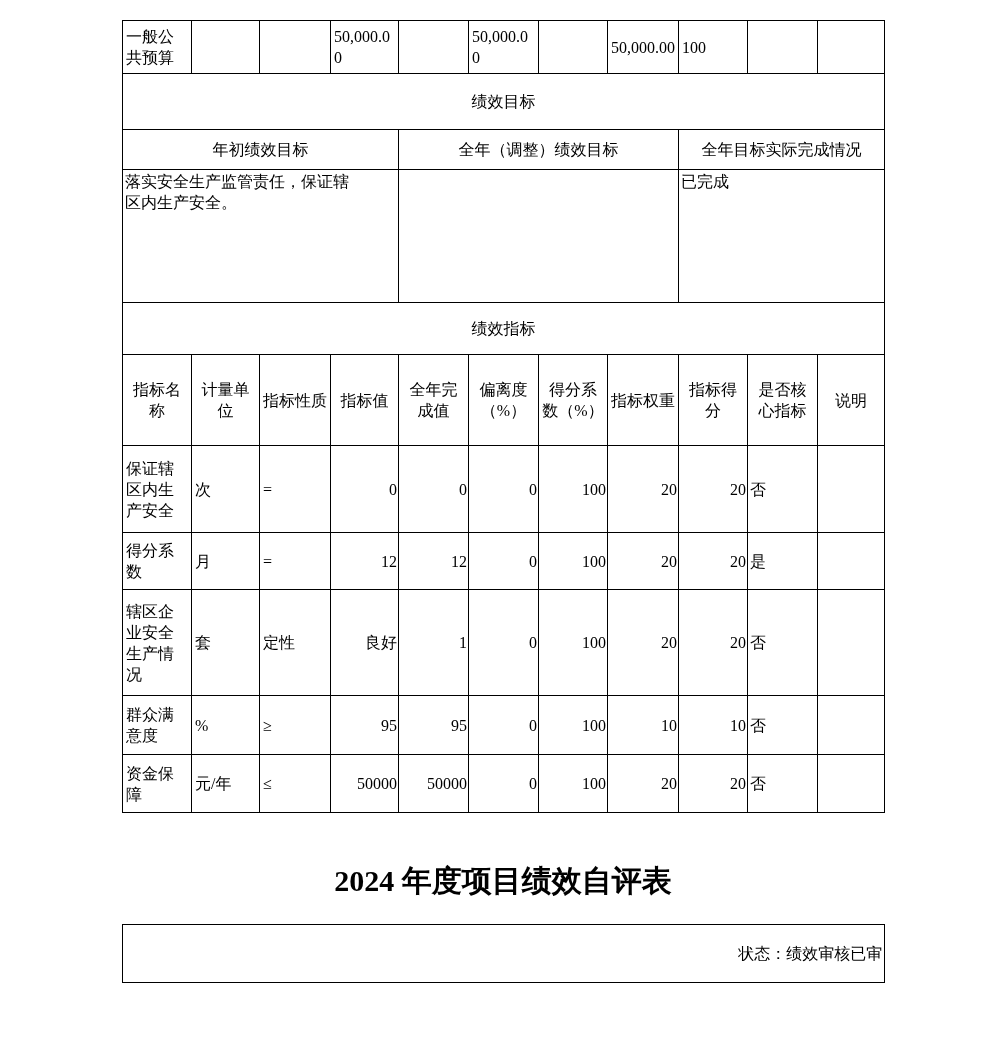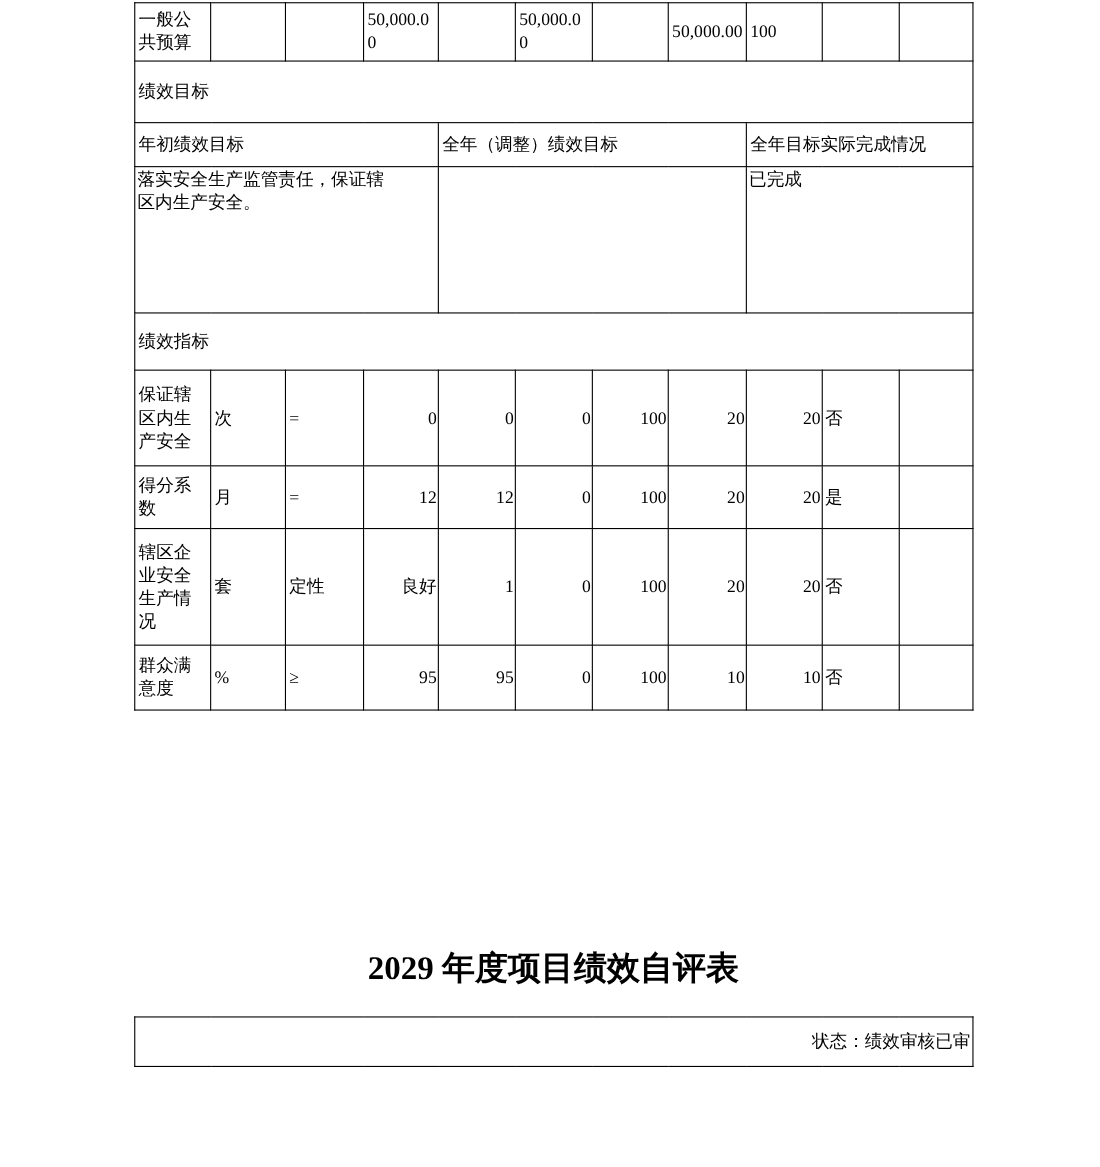--- a/index.html
+++ b/index.html
@@ -20,21 +20,21 @@
     left: 122px;
     width: 762px;
   }
   td {
     border: 1px solid #000;
     padding: 1px 3px;
     line-height: 21px;
     vertical-align: middle;
     overflow: hidden;
   }
-  .c  { text-align: left; }
+  .c  { text-align: center; }
   .r  { text-align: right; padding-right: 1px; }
   .t  { vertical-align: top; }
   .wrapnum { word-break: break-all; }
   .narrow { max-width: 233px; word-break: normal; }
   .codebox { max-width: 118px; word-break: break-all; }
   .status { text-align: right; padding-right: 2px; }
   .nopad { padding-left: 2px; }
   #page-title {
     position: absolute;
     left: 122px;
@@ -42,21 +42,21 @@
     width: 762px;
     text-align: center;
     font-size: 30px;
     font-weight: 700;
     line-height: 42px;
   }
 </style>
 </head>
 <body>
 
-<table id="t1" style="top:2px">
+<table id="t1" style="top:20px">
   <colgroup>
     <col style="width:69px">
       <col style="width:68px">
       <col style="width:71px">
       <col style="width:68px">
     <col style="width:70px">
       <col style="width:70px">
       <col style="width:69px">
       <col style="width:71px">
     <col style="width:69px">
@@ -94,20 +94,33 @@
       <div class="narrow">落实安全生产监管责任，保证辖区内生产安全。</div>
     </td>
     <td colspan="4" class="t"></td>
     <td colspan="3" class="t nopad">已完成</td>
   </tr>
 
   <tr style="height:52px">
     <td colspan="11" class="c">绩效指标</td>
   </tr>
 
+  <tr style="height:91px">
+    <td class="c">指标名称</td>
+    <td class="c">计量单位</td>
+    <td class="c">指标性质</td>
+    <td class="c">指标值</td>
+    <td class="c">全年完成值</td>
+    <td class="c">偏离度（%）</td>
+    <td class="c">得分系数（%）</td>
+    <td class="c">指标权重</td>
+    <td class="c">指标得分</td>
+    <td class="c">是否核心指标</td>
+    <td class="c">说明</td>
+  </tr>
 
   <tr style="height:87px">
     <td>保证辖区内生产安全</td>
     <td>次</td>
     <td>=</td>
     <td class="r">0</td>
     <td class="r">0</td>
     <td class="r">0</td>
     <td class="r">100</td>
     <td class="r">20</td>
@@ -151,39 +164,52 @@
     <td class="r">95</td>
     <td class="r">95</td>
     <td class="r">0</td>
     <td class="r">100</td>
     <td class="r">10</td>
     <td class="r">10</td>
     <td class="nopad">否</td>
     <td></td>
   </tr>
 
+  <tr style="height:58px">
+    <td>资金保障</td>
+    <td>元/年</td>
+    <td>≤</td>
+    <td class="r">50000</td>
+    <td class="r">50000</td>
+    <td class="r">0</td>
+    <td class="r">100</td>
+    <td class="r">20</td>
+    <td class="r">20</td>
+    <td class="nopad">否</td>
+    <td></td>
+  </tr>
 </tbody>
   </table>
 
-<div id="page-title">2029 年度项目绩效自评表</div>
+<div id="page-title">2024 年度项目绩效自评表</div>
 
 <table id="t2" style="top:924px">
   <colgroup>
     <col style="width:69px">
       <col style="width:68px">
       <col style="width:71px">
       <col style="width:68px">
     <col style="width:70px">
       <col style="width:70px">
       <col style="width:69px">
       <col style="width:71px">
     <col style="width:69px">
       <col style="width:70px">
       <col style="width:67px">
   </colgroup>
 
   <tbody>
-      <tr style="height:45px">
+      <tr style="height:58px">
     <td colspan="11" class="status">状态：绩效审核已审</td>
   </tr>
 
 </tbody>
   </table>
 
 </body></html>

